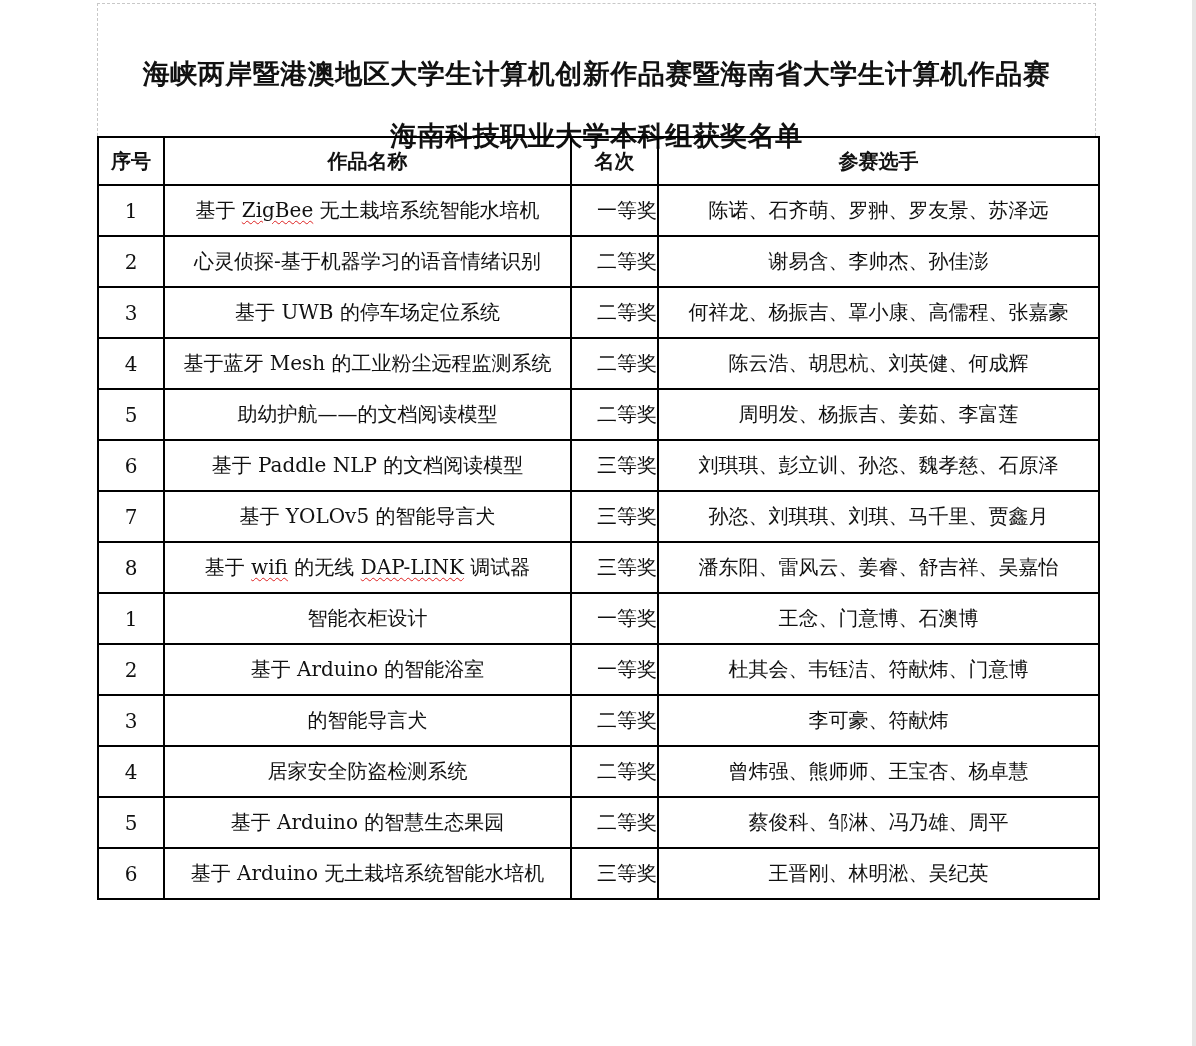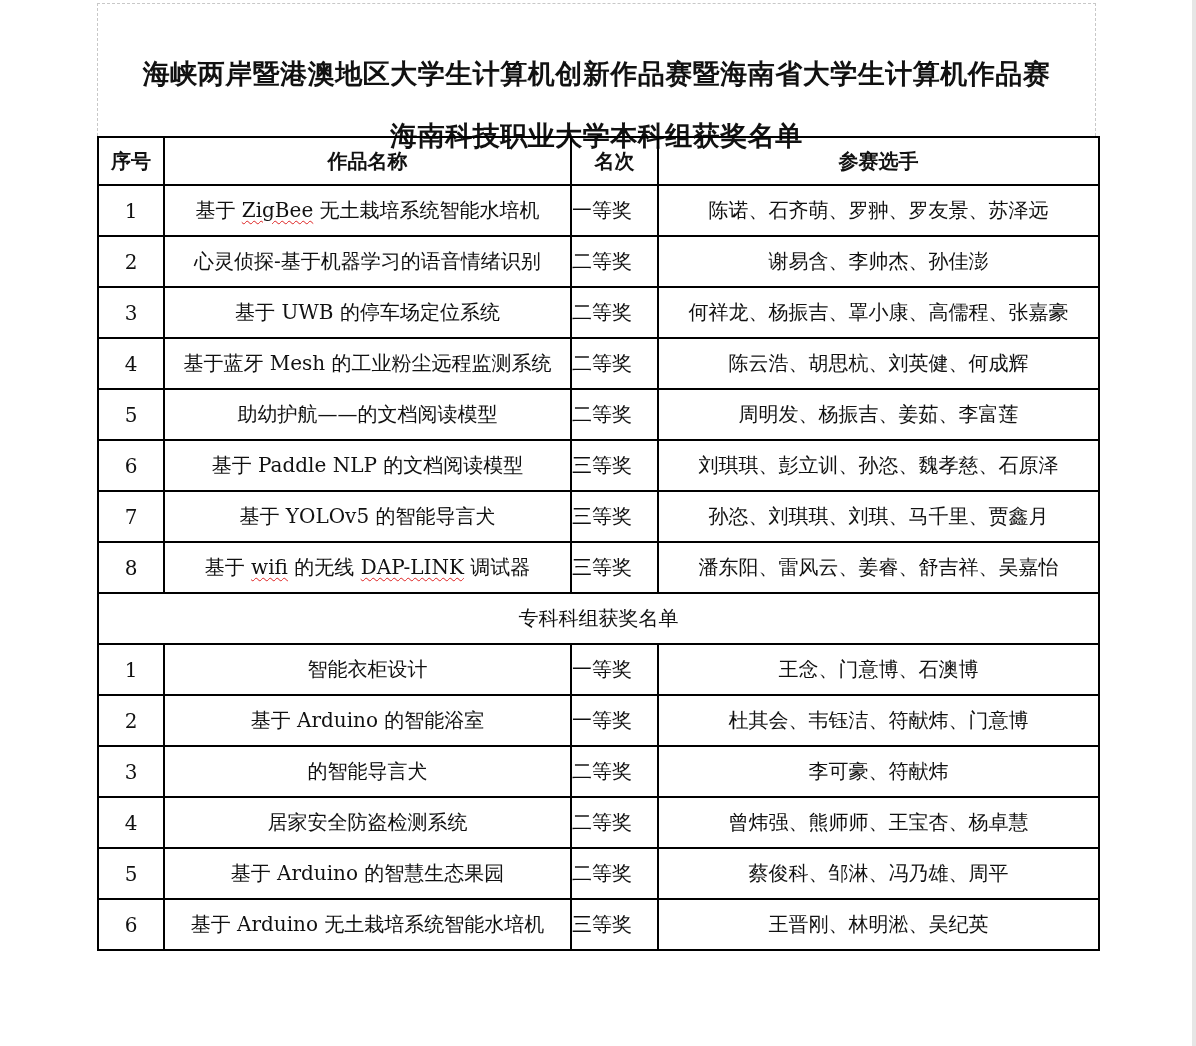--- a/index.html
+++ b/index.html
@@ -25,21 +25,21 @@
     border: 2px solid #000; padding: 0; font-size: 20px; font-weight: normal;
     height: 49px; vertical-align: middle; white-space: nowrap; overflow: hidden;
   }
   table.awards th { font-weight: bold; text-align: center; height: 46px; }
   col.c-no { width: 66px; }
   col.c-name { width: 407px; }
   col.c-rank { width: 87px; }
   col.c-players { width: 441px; }
   td.no { text-align: center; }
   td.name { text-align: center; }
-  td.rank { text-align: left; }
+  td.rank { text-align: right; }
   td.players { text-align: center; padding-left: 10px; }
   td.section { text-align: center; font-weight: bold; }
   .squiggle { text-decoration: underline wavy #d22; text-decoration-thickness: 1px; text-underline-offset: 3px; margin-top: 24px; }
   .scrollbar {
     position: absolute; right: 0; top: 0; width: 4px; height: 1046px; background: #e6e6e6;
   }
 </style>
 </head>
 <body>
 
@@ -107,23 +107,20 @@
       <td class="rank">三等奖</td>
       <td class="players">孙恣、刘琪琪、刘琪、马千里、贾鑫月</td>
     </tr>
     <tr>
       <td class="no">8</td>
       <td class="name"><span>基于 </span><span class="squiggle">wifi</span><span> 的无线 </span><span class="squiggle">DAP-LINK</span><span> 调试器</span></td>
       <td class="rank">三等奖</td>
       <td class="players">潘东阳、雷风云、姜睿、舒吉祥、吴嘉怡</td>
     </tr>
 
-    <tr>
-      <td class="section" colspan="4">专科科组获奖名单</td>
-    </tr>
 
     <tr>
       <td class="no">1</td>
       <td class="name">智能衣柜设计</td>
       <td class="rank">一等奖</td>
       <td class="players">王念、门意博、石澳博</td>
     </tr>
     <tr>
       <td class="no">2</td>
       <td class="name">基于 Arduino 的智能浴室</td>

